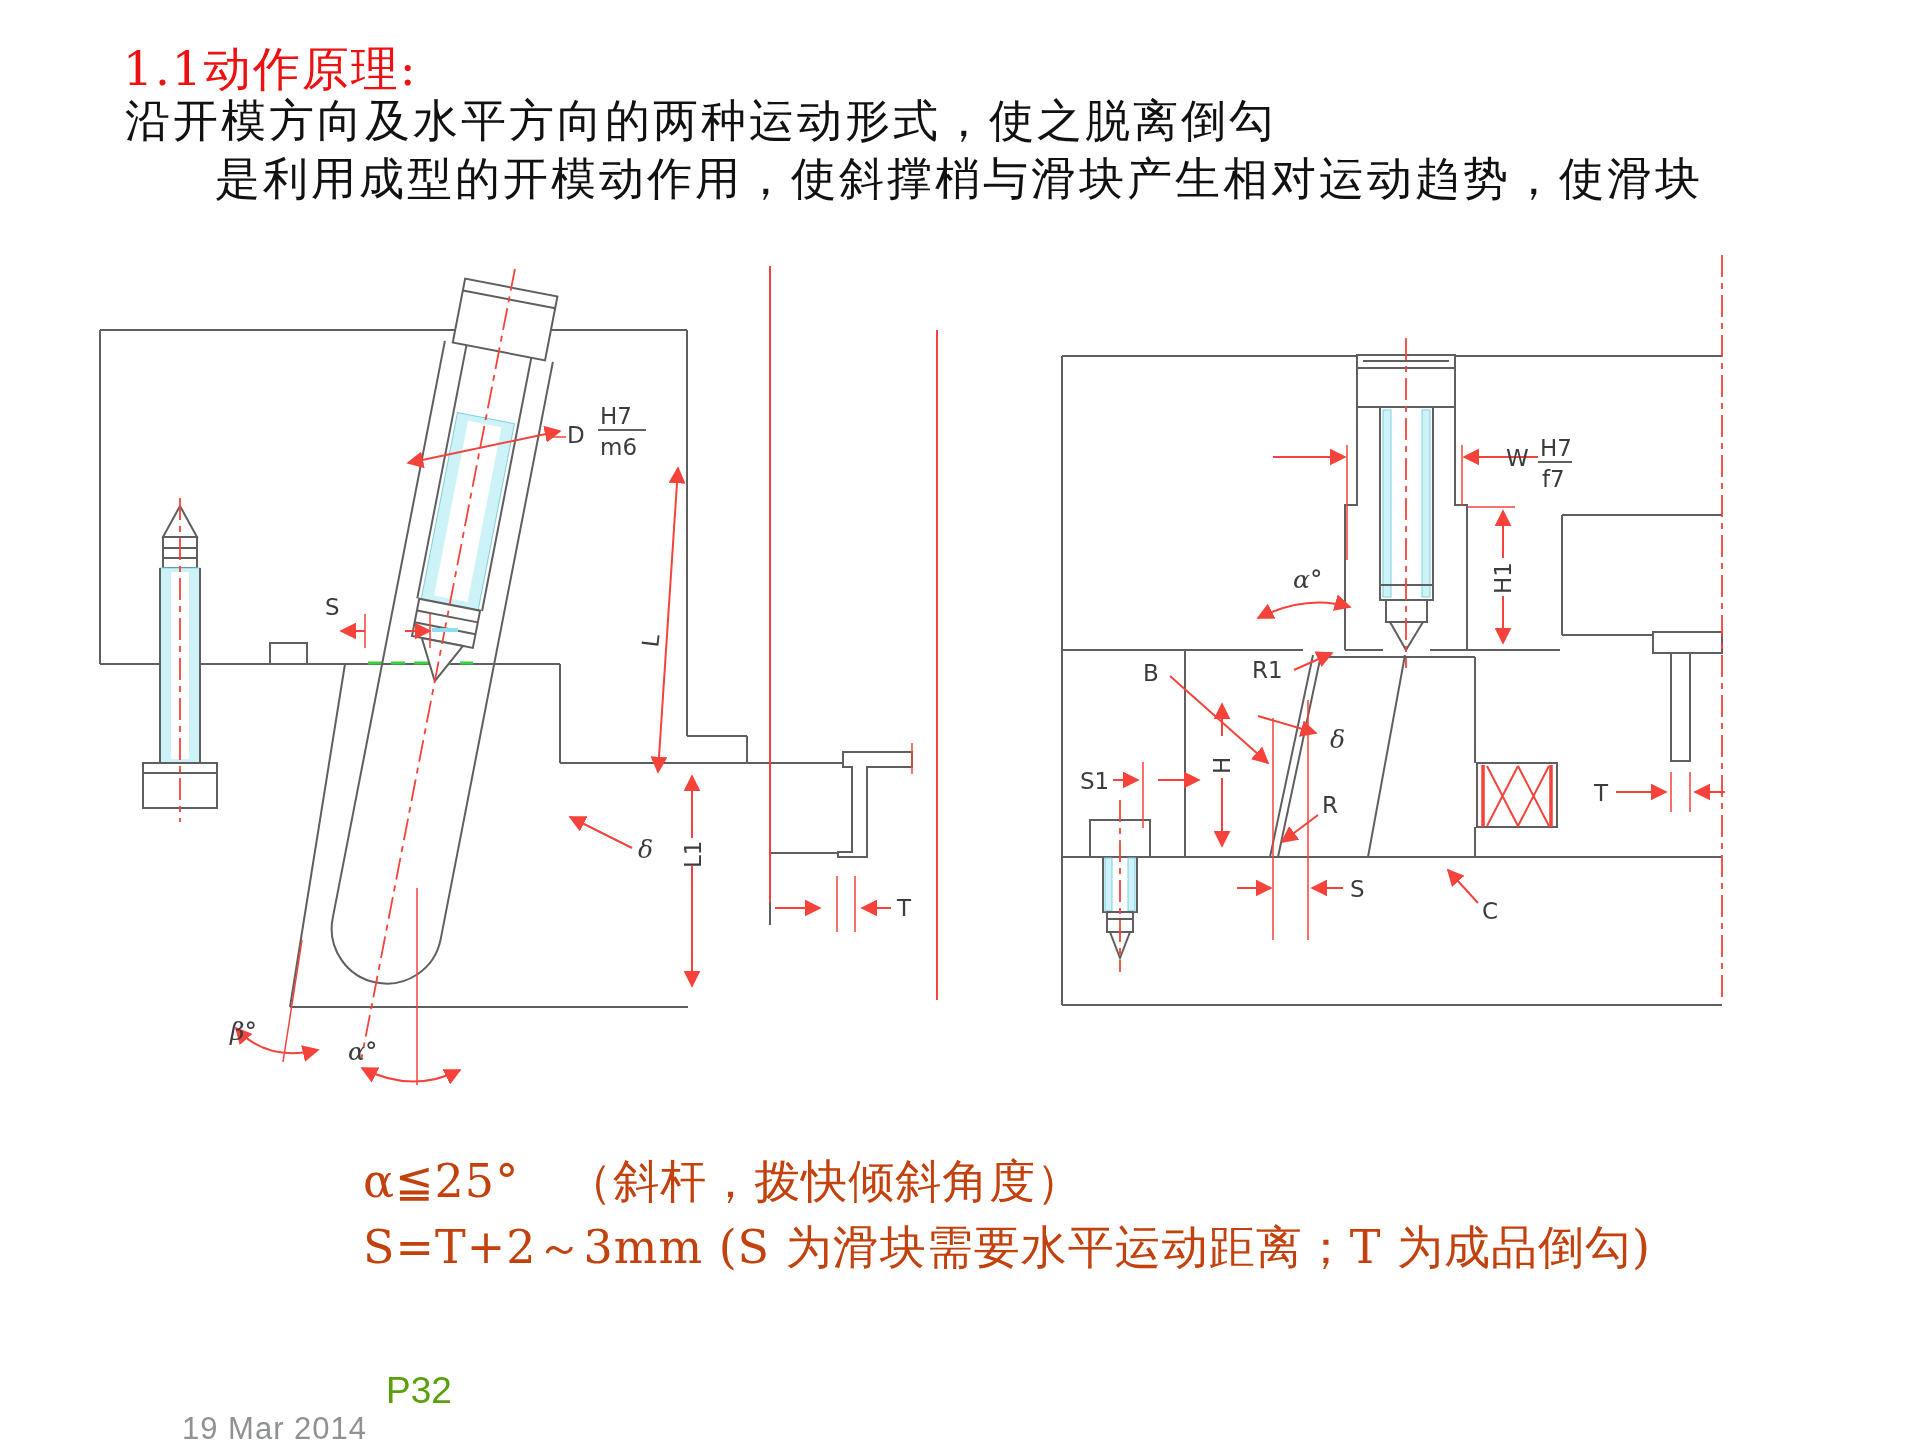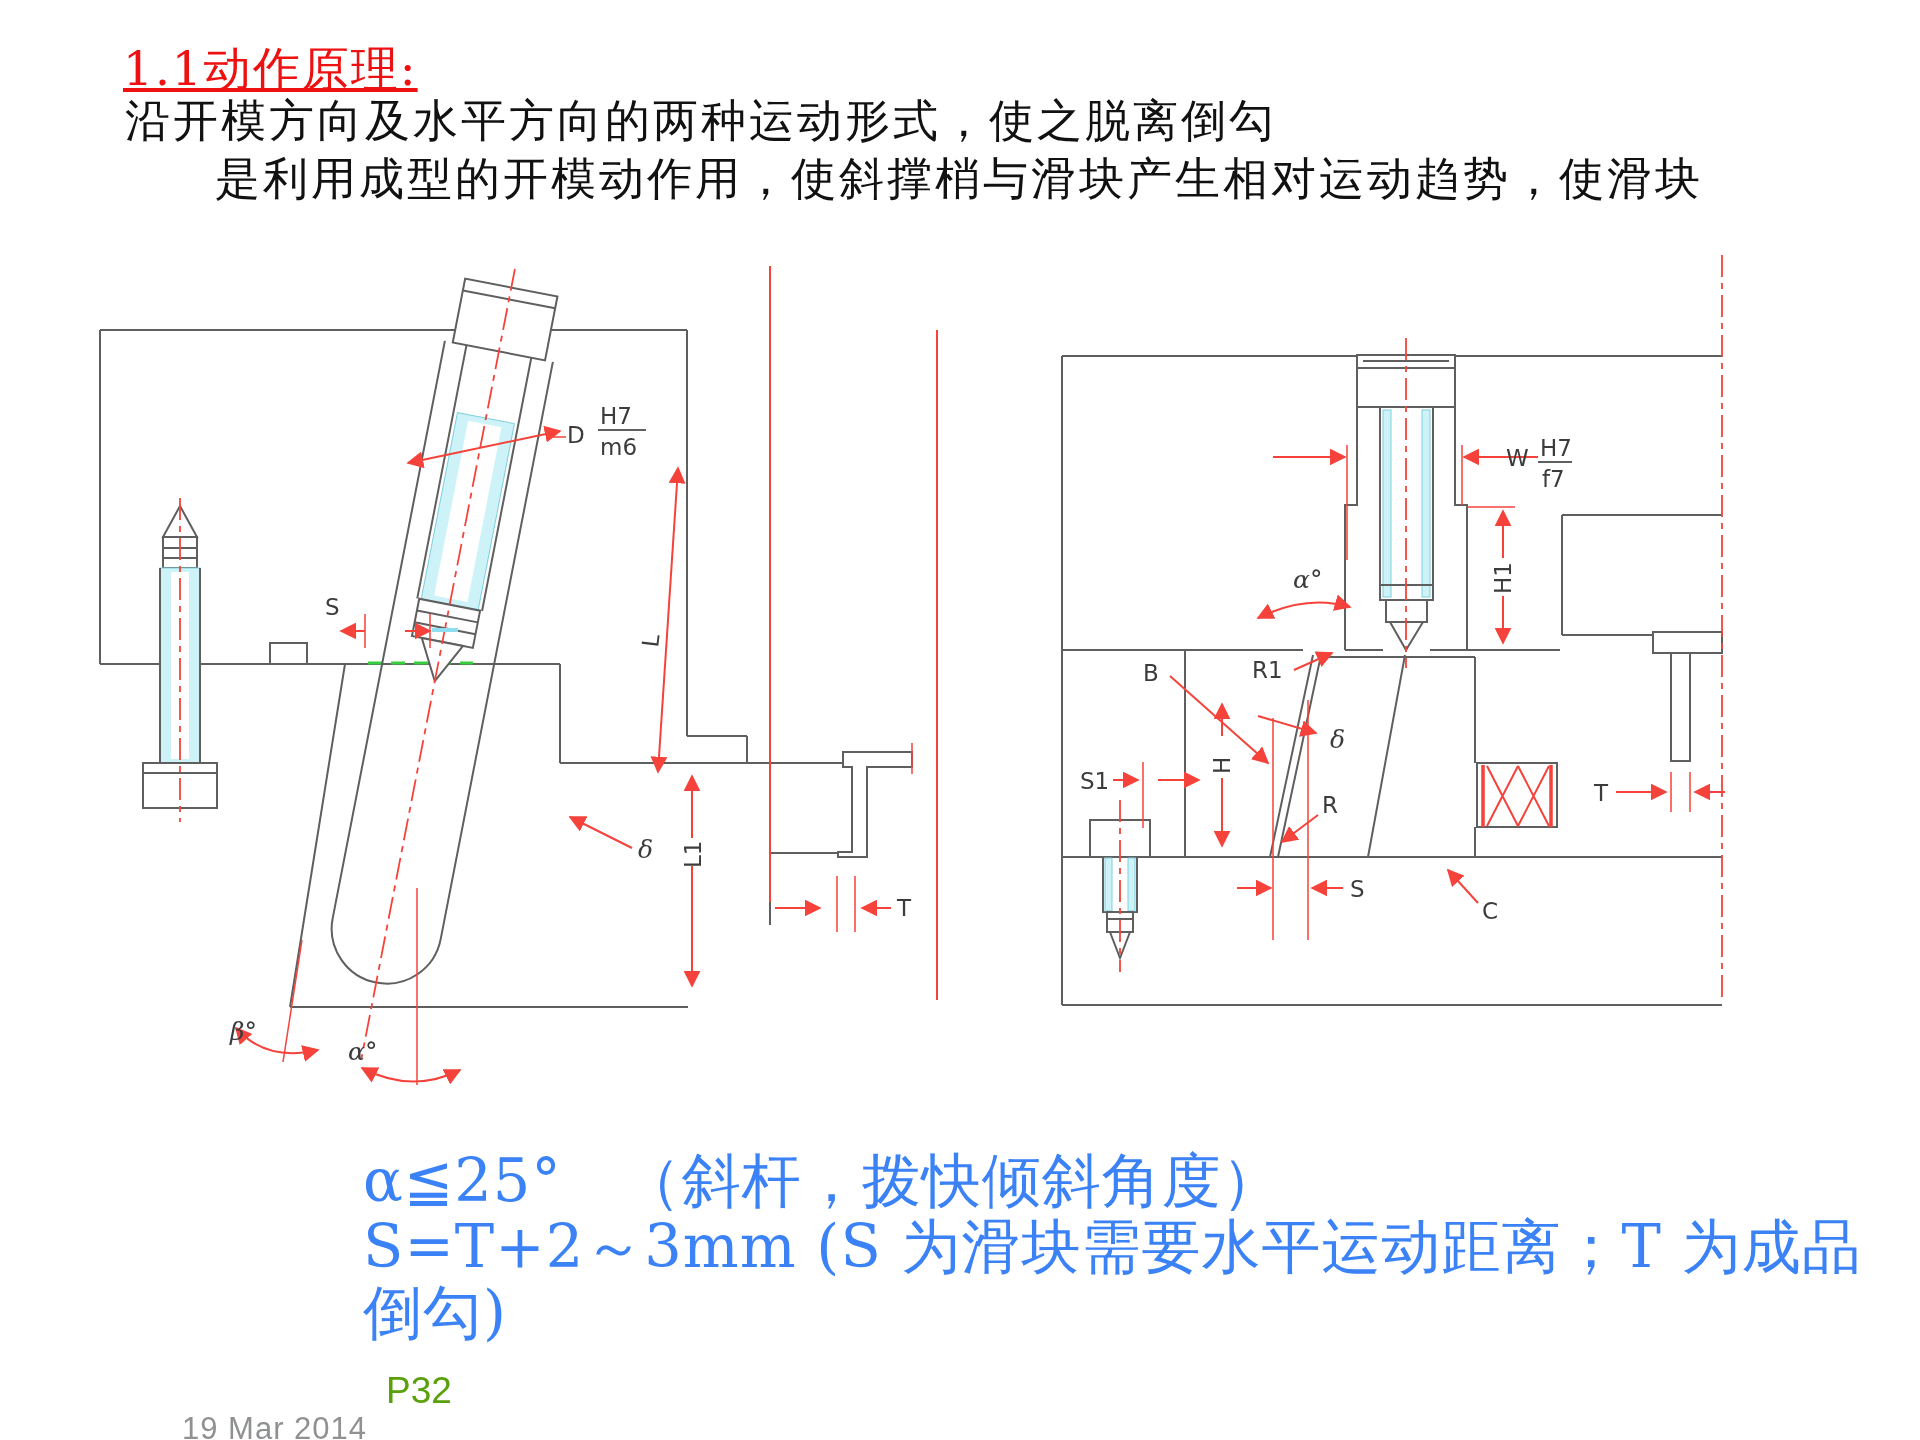--- a/index.html
+++ b/index.html
@@ -1,22 +1,22 @@
 <!DOCTYPE html>
 <html style="--title_red: #ee1111; --dim_red: #f5433b; --line_gray: #5f5f5f; --pin_cyan: #cdf3f8; --green_dash: #37cf3d; --footer_gray: #8f9193; --page_green: #5aa00a;"><head>
 <meta charset="utf-8">
 <style>
   html,body{margin:0;padding:0;background:#e8e8e8;}
   .slide{position:relative;width:1920px;height:1440px;background:#ffffff;overflow:hidden;
          font-family:"DejaVu Serif","Liberation Serif",serif;}
-  .title{position:absolute;left:123px;top:38px;font-size:47px;color:var(--title_red);letter-spacing:2px;text-decoration:underline;}
+  .title{position:absolute;left:123px;top:38px;font-size:47px;color:var(--title_red);letter-spacing:2px;}
   .body-text{position:absolute;left:125px;top:92px;width:1640px;font-size:45px;color:#111;
              letter-spacing:3px;line-height:58px;}
   .body-line.indent{text-indent:90px;}
-  .formula{position:absolute;left:363px;top:1148px;font-size:59px;color:#3b82f6;line-height:66px;letter-spacing:1px;}
+  .formula{position:absolute;left:363px;top:1148px;font-size:46px;color:#c2410c;line-height:66px;letter-spacing:1px;}
   .footer-date{position:absolute;left:182px;top:1374px;font-size:31px;color:var(--footer_gray);
                font-family:"Liberation Sans","DejaVu Sans",sans-serif;letter-spacing:1px;margin-top:37px;}
   .footer-page{position:absolute;left:386px;top:1370px;font-size:37px;color:var(--page_green);
                font-family:Liberation Sans, sans-serif;}
   svg.diag{position:absolute;}
   .dl{left:85px;top:260px;width:845px;height:840px;}
   .dr{left:860px;top:250px;width:940px;height:760px;}
   
   .g{stroke:var(--line_gray);stroke-width:2;fill:none;}
   .gf{stroke:var(--line_gray);stroke-width:2;fill:#ffffff;}

